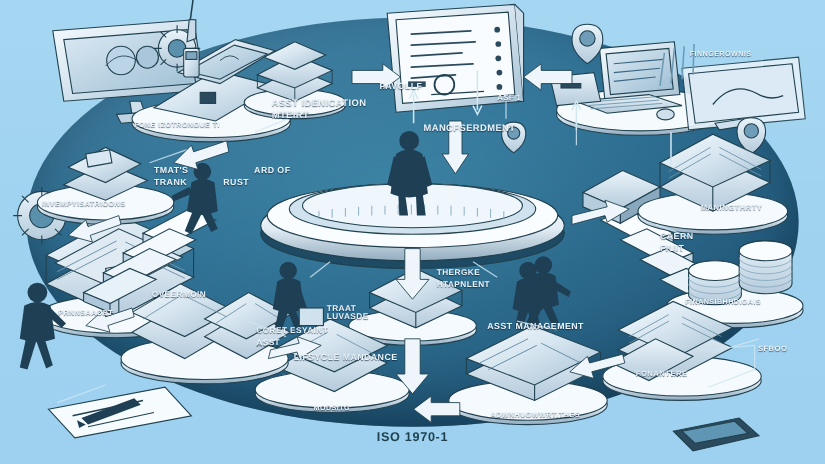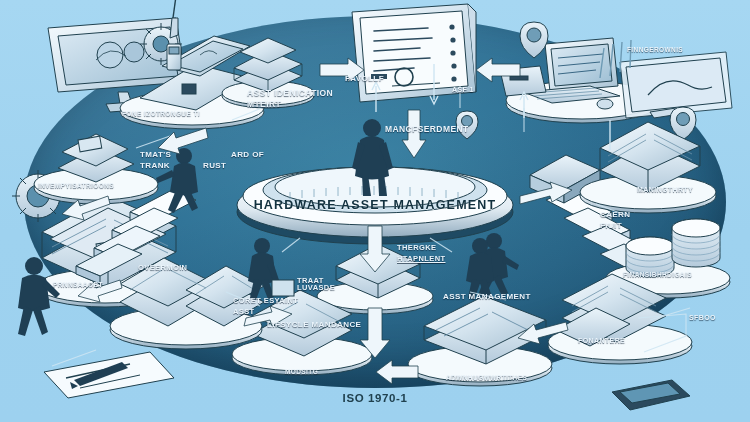--- a/index.html
+++ b/index.html
@@ -422,45 +422,44 @@
         <path d="M610 120 L610 150"></path>
       </g>
     </g>
   </svg>
 
   <div id="label-layer">
       <div class="lbl" style="left: 247px; top: 88px; font-size: 8.5px;">ASST IDENICATION</div>
       <div class="lbl" style="left: 247px; top: 99px; font-size: 8.5px;">MTEIRT</div>
       <div class="lbl" style="left: 345px; top: 74px; font-size: 8px;">PAVOLLF</div>
       <div class="lbl" style="left: 452px; top: 86px; font-size: 7px;">ASF  1</div>
-      <div class="lbl" style="left: 385px; top: 124px; font-size: 8.5px; text-align: right;">MANCFSERDMENT</div>
+      <div class="lbl" style="left: 385px; top: 111px; font-size: 8.5px; text-align: right;">MANCFSERDMENT</div>
       <div class="lbl" style="left: 122px; top: 110px; font-size: 6.5px;">FONE IZOTRONGUE TI</div>
       <div class="lbl" style="left: 140px; top: 150px; font-size: 8px;">TMAT'S</div>
       <div class="lbl" style="left: 140px; top: 161px; font-size: 8px;">TRANK</div>
       <div class="lbl" style="left: 203px; top: 150px; font-size: 8px; margin-left: 28px;">ARD OF</div>
       <div class="lbl" style="left: 203px; top: 161px; font-size: 8px;">RUST</div>
       <div class="lbl" style="left: 38px; top: 182px; font-size: 6.5px;">INVEMPYISATRIOONS</div>
       <div class="lbl" style="left: 53px; top: 281px; font-size: 6.5px;">PRNNSAAOBT</div>
       <div class="lbl" style="left: 138px; top: 263px; font-size: 7.5px;">OVEERMOIN</div>
       <div class="lbl" style="left: 297px; top: 243px; font-size: 7.5px; margin-top: 40px;">LUVASDE</div>
       <div class="lbl" style="left: 297px; top: 254px; font-size: 7.5px; margin-top: 22px;">TRAAT</div>
       <div class="lbl" style="left: 397px; top: 243px; font-size: 7.5px;">THERGKE</div>
-      <div class="lbl" style="left: 397px; top: 254px; font-size: 7.5px; text-decoration: underline;">HTAPNLENT</div>
+      <div class="lbl" style="left: 397px; top: 254px; font-size: 7.5px;">HTAPNLENT</div>
       <div class="lbl" style="left: 233px; top: 296px; font-size: 7.5px;">CORET ESYAINT</div>
       <div class="lbl" style="left: 233px; top: 307px; font-size: 7.5px;">ASST</div>
       <div class="lbl" style="left: 267px; top: 320px; font-size: 8px;">LIFSYCLE MANDANCE</div>
       <div class="lbl" style="left: 443px; top: 292px; font-size: 8px;">ASST MANAGEMENT</div>
       <div class="lbl" style="left: 637px; top: 186px; font-size: 7px;">MANINGTHRTY</div>
       <div class="lbl" style="left: 600px; top: 210px; font-size: 8px;">CAERN</div>
       <div class="lbl" style="left: 600px; top: 221px; font-size: 8px;">FIUIT</div>
       <div class="lbl" style="left: 623px; top: 271px; font-size: 6.5px;">FINANSIBHHDIGAIS</div>
       <div class="lbl" style="left: 578px; top: 337px; font-size: 7px;">FONANTERE</div>
       <div class="lbl" style="left: 689px; top: 314px; font-size: 7px;">SFBOO</div>
       <div class="lbl" style="left: 446px; top: 374px; font-size: 6.5px;">ADWNHUGWWRTITHES</div>
       <div class="lbl" style="left: 285px; top: 368px; font-size: 6.5px;">MODSITG</div>
       <div class="lbl" style="left: 627px; top: 46px; font-size: 6.5px;">FINNGEROWNIS</div>
     </div>
 
-  <div class="lbl" style="left:50%;top:198px;transform:translateX(-50%);font-size:12.5px;letter-spacing:1.2px;color:#12313f;text-shadow:0 1px 0 rgba(255,255,255,.6);font-weight:700;">HARDWARE ASSET MANAGEMENT</div>
 
   <div class="cap" style="left:50%;top:392px;transform:translateX(-50%);font-size:11.5px;">ISO 1970-1</div>
 
 </div>
 
 </body></html>

